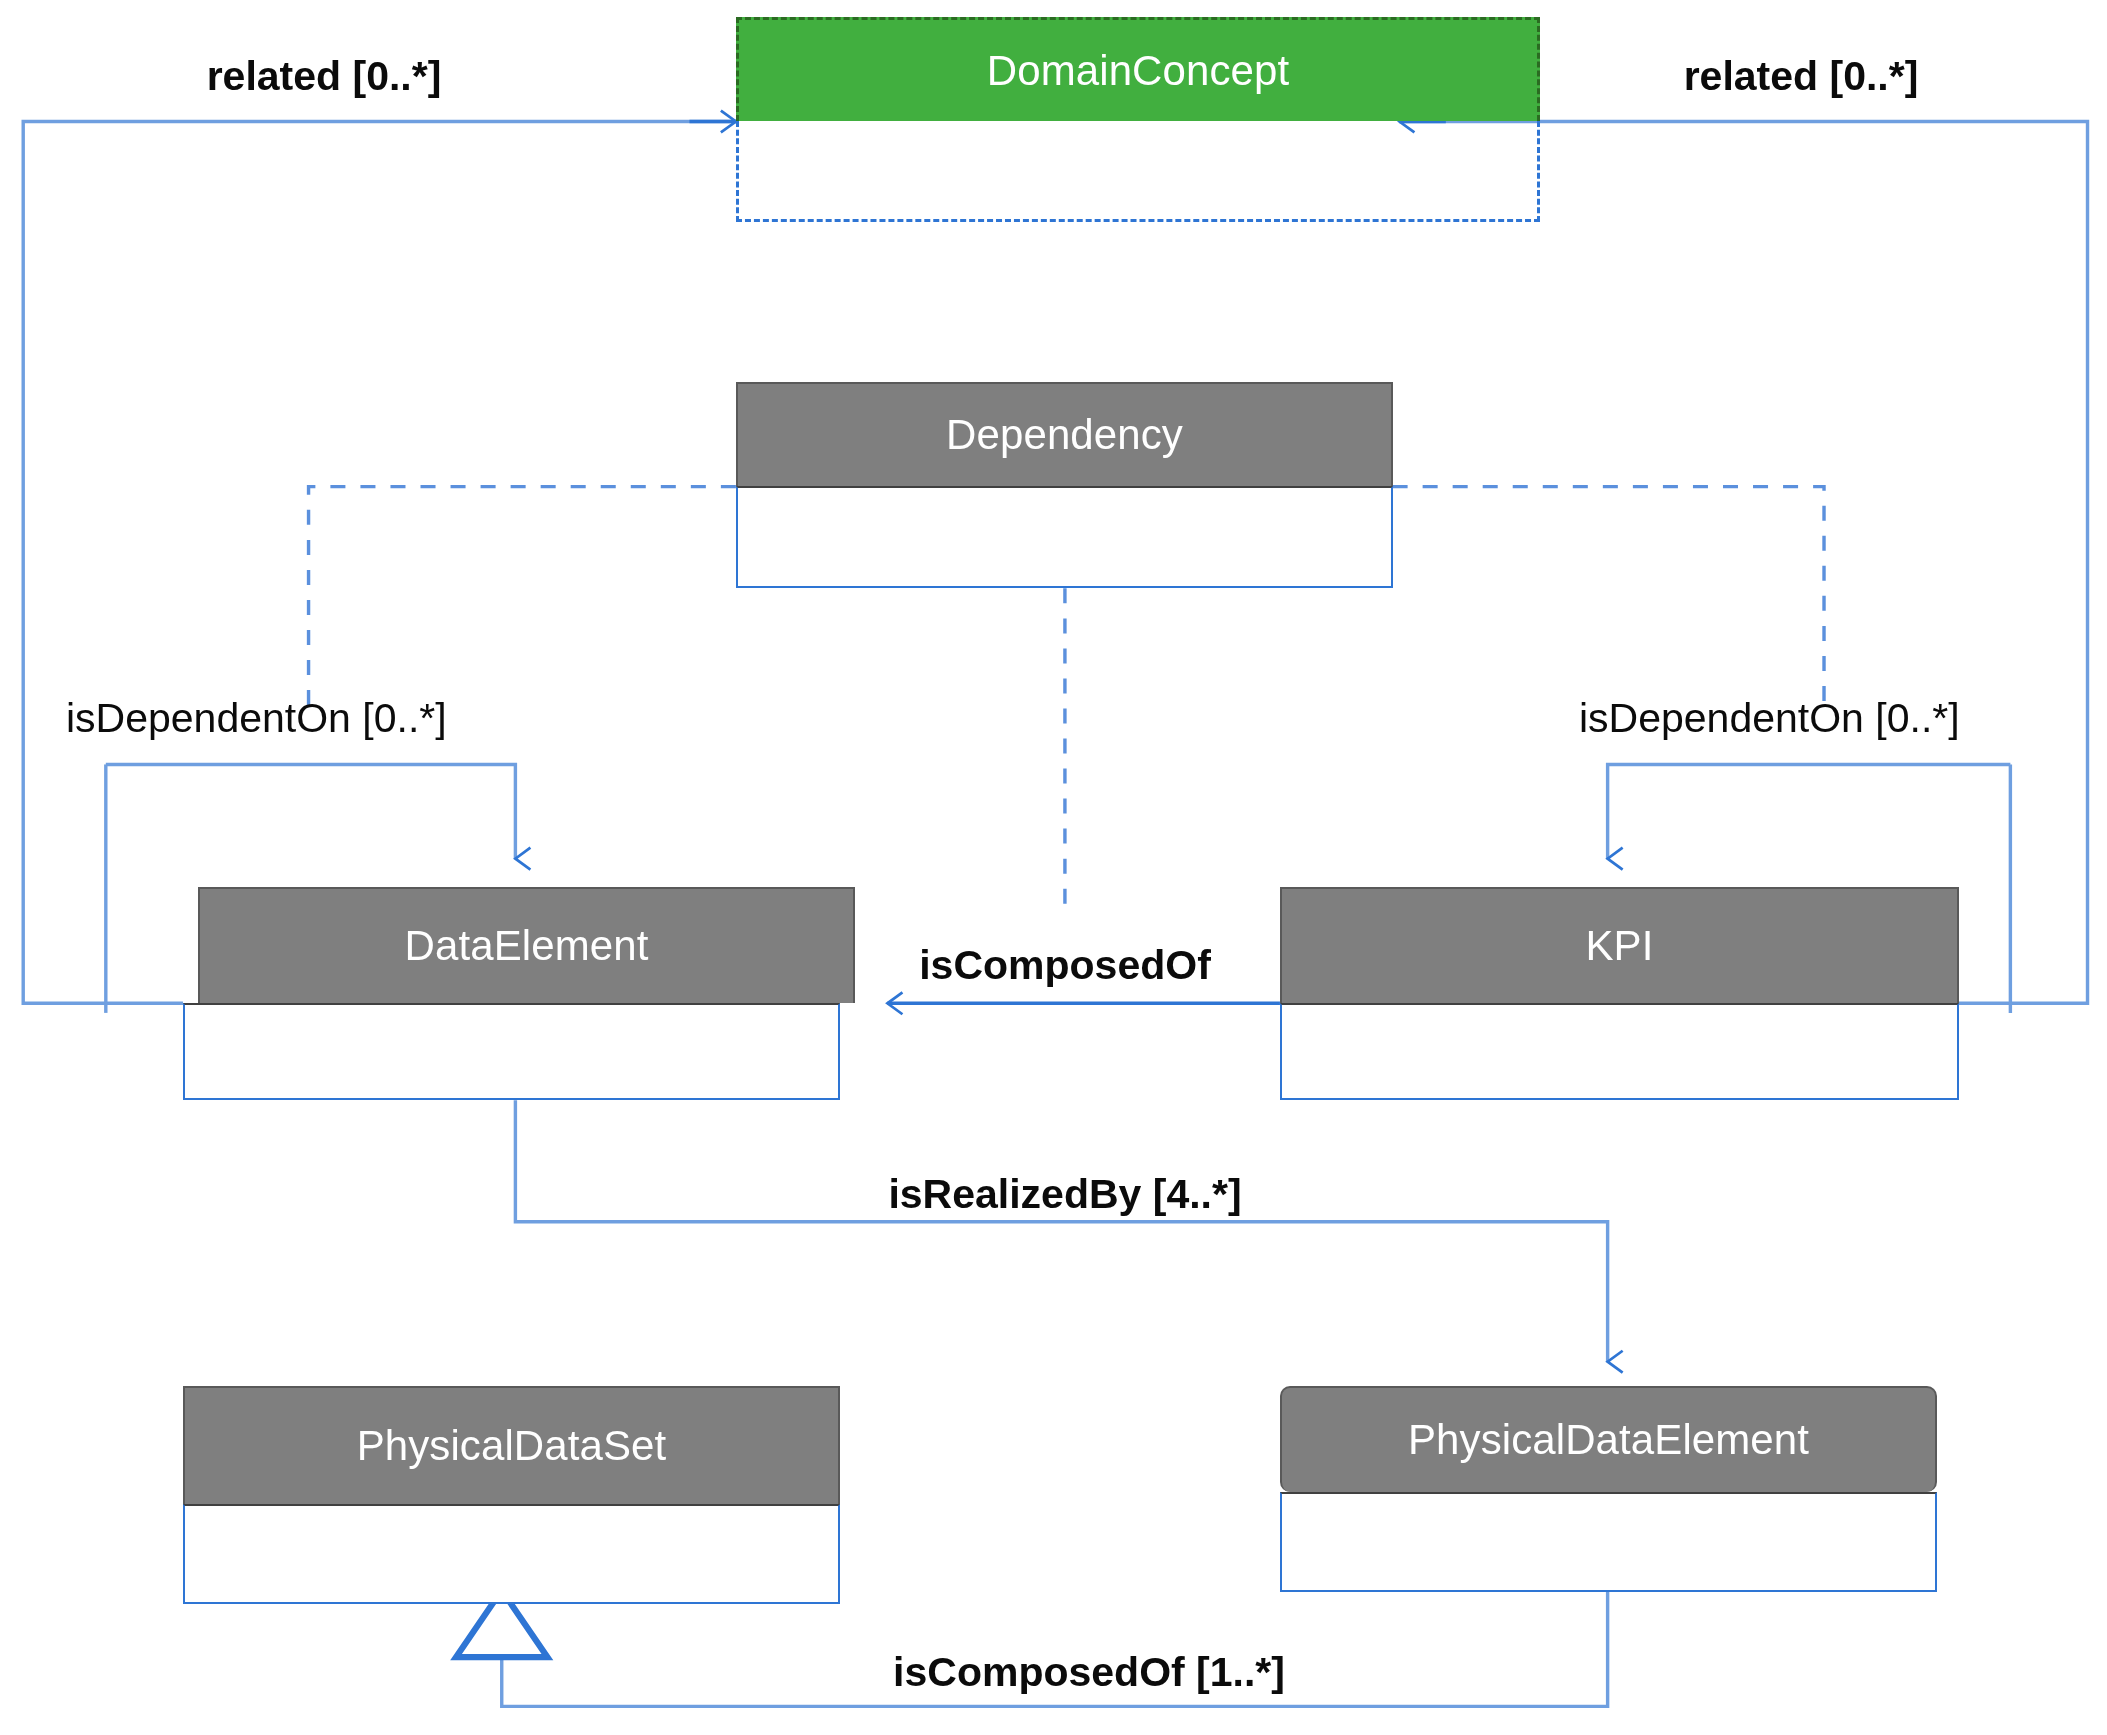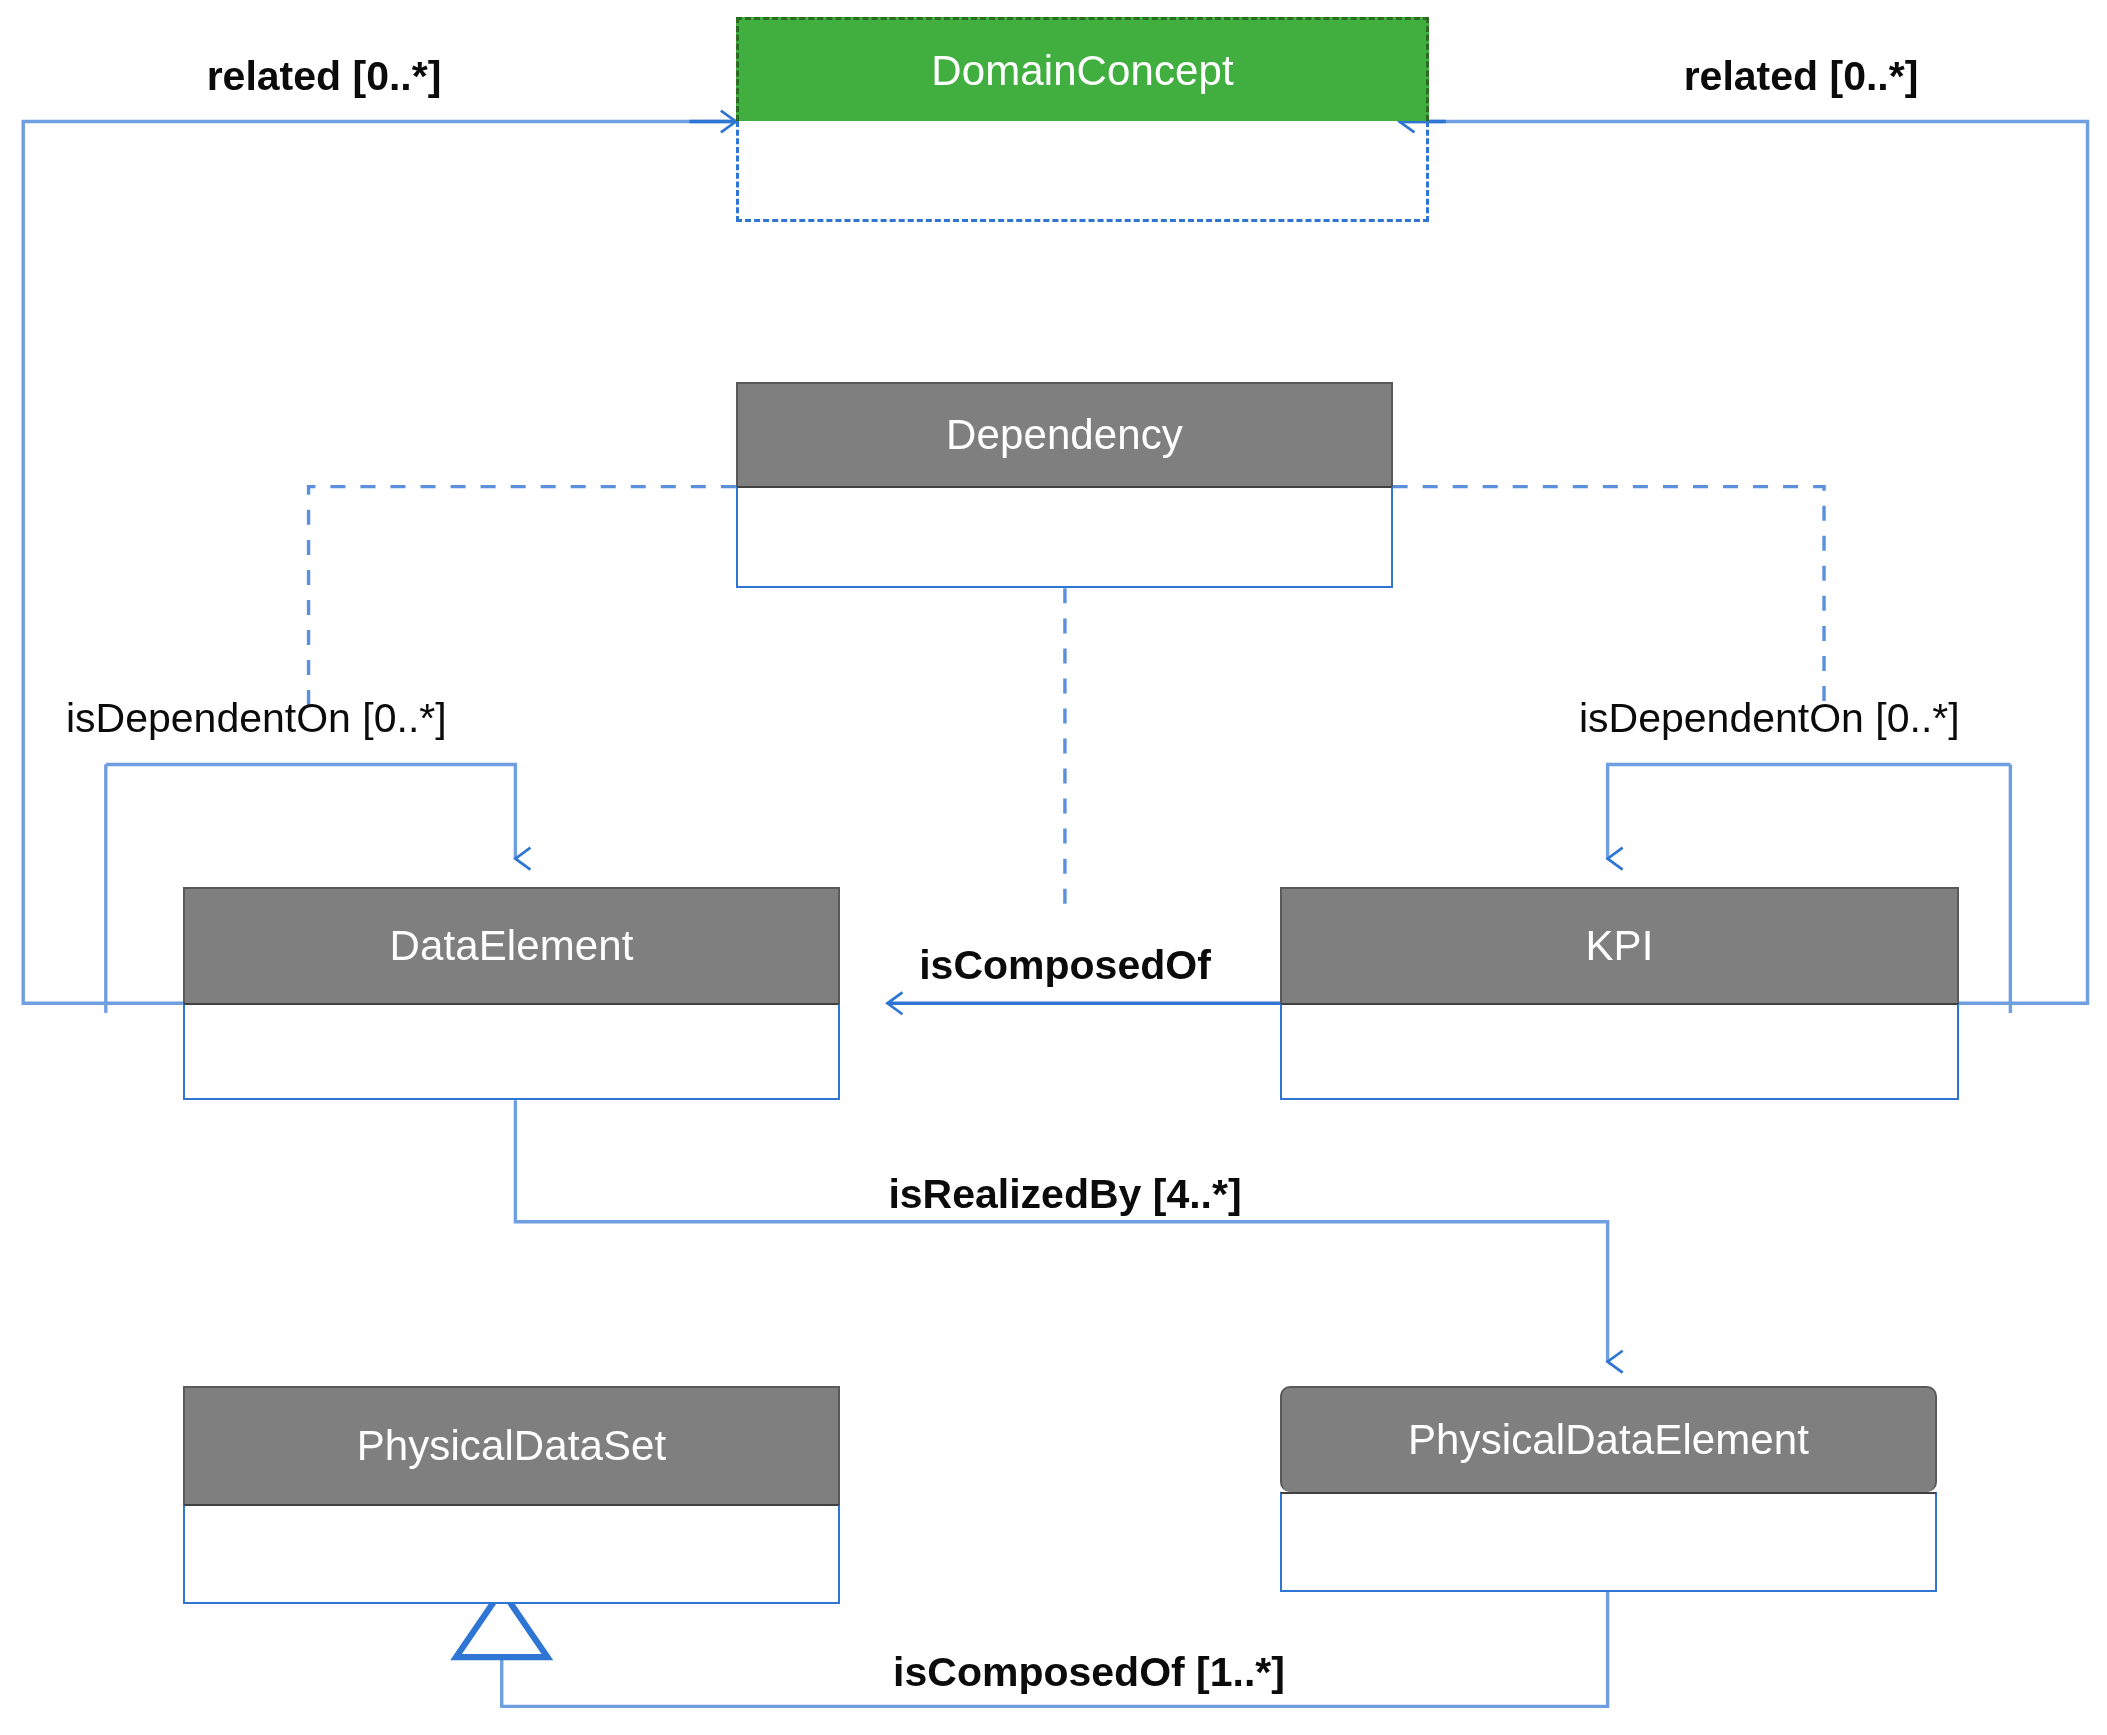--- a/index.html
+++ b/index.html
@@ -114,32 +114,32 @@
       <path d="M755,1612 L755,1790 L2355,1790 L2355,1995" fill="none" stroke="#6f9fe0" stroke-width="5" marker-end="url(#openArrowD)"></path>
     </g>
 
     <g>
       <path d="M2355,2332 L2355,2500 L735,2500 L735,2420" fill="none" stroke="#6f9fe0" stroke-width="5"></path>
 
       <path d="M735,2330 L668,2428 L802,2428 Z" fill="#ffffff" stroke="#2e75d4" stroke-width="9" stroke-linejoin="miter"></path>
     </g>
   </svg>
 
-  <div class="uml-box cls-green" style="left:736px;top:17px;width:693px;">
+  <div class="uml-box cls-green" style="left:736px;top:17px;width:804px;">
     <div class="uml-head" style="height:104px;">DomainConcept</div>
     <div class="uml-body" style="height:101px;"></div>
   </div>
 
   <div class="uml-box cls-std" style="left:736px;top:382px;width:657px;">
     <div class="uml-head" style="height:104px;">Dependency</div>
     <div class="uml-body" style="height:102px;"></div>
   </div>
 
   <div class="uml-box cls-std" style="left:183px;top:887px;width:657px;">
-    <div class="uml-head" style="height:116px;">DataElement</div>
+    <div class="uml-head" style="height:116px;margin-left:15px;">DataElement</div>
     <div class="uml-body" style="height:97px;"></div>
   </div>
 
   <div class="uml-box cls-std" style="left:1280px;top:887px;width:679px;">
     <div class="uml-head" style="height:116px;">KPI</div>
     <div class="uml-body" style="height:97px;"></div>
   </div>
 
   <div class="uml-box cls-std" style="left:183px;top:1386px;width:657px;">
     <div class="uml-head" style="height:118px;">PhysicalDataSet</div>

